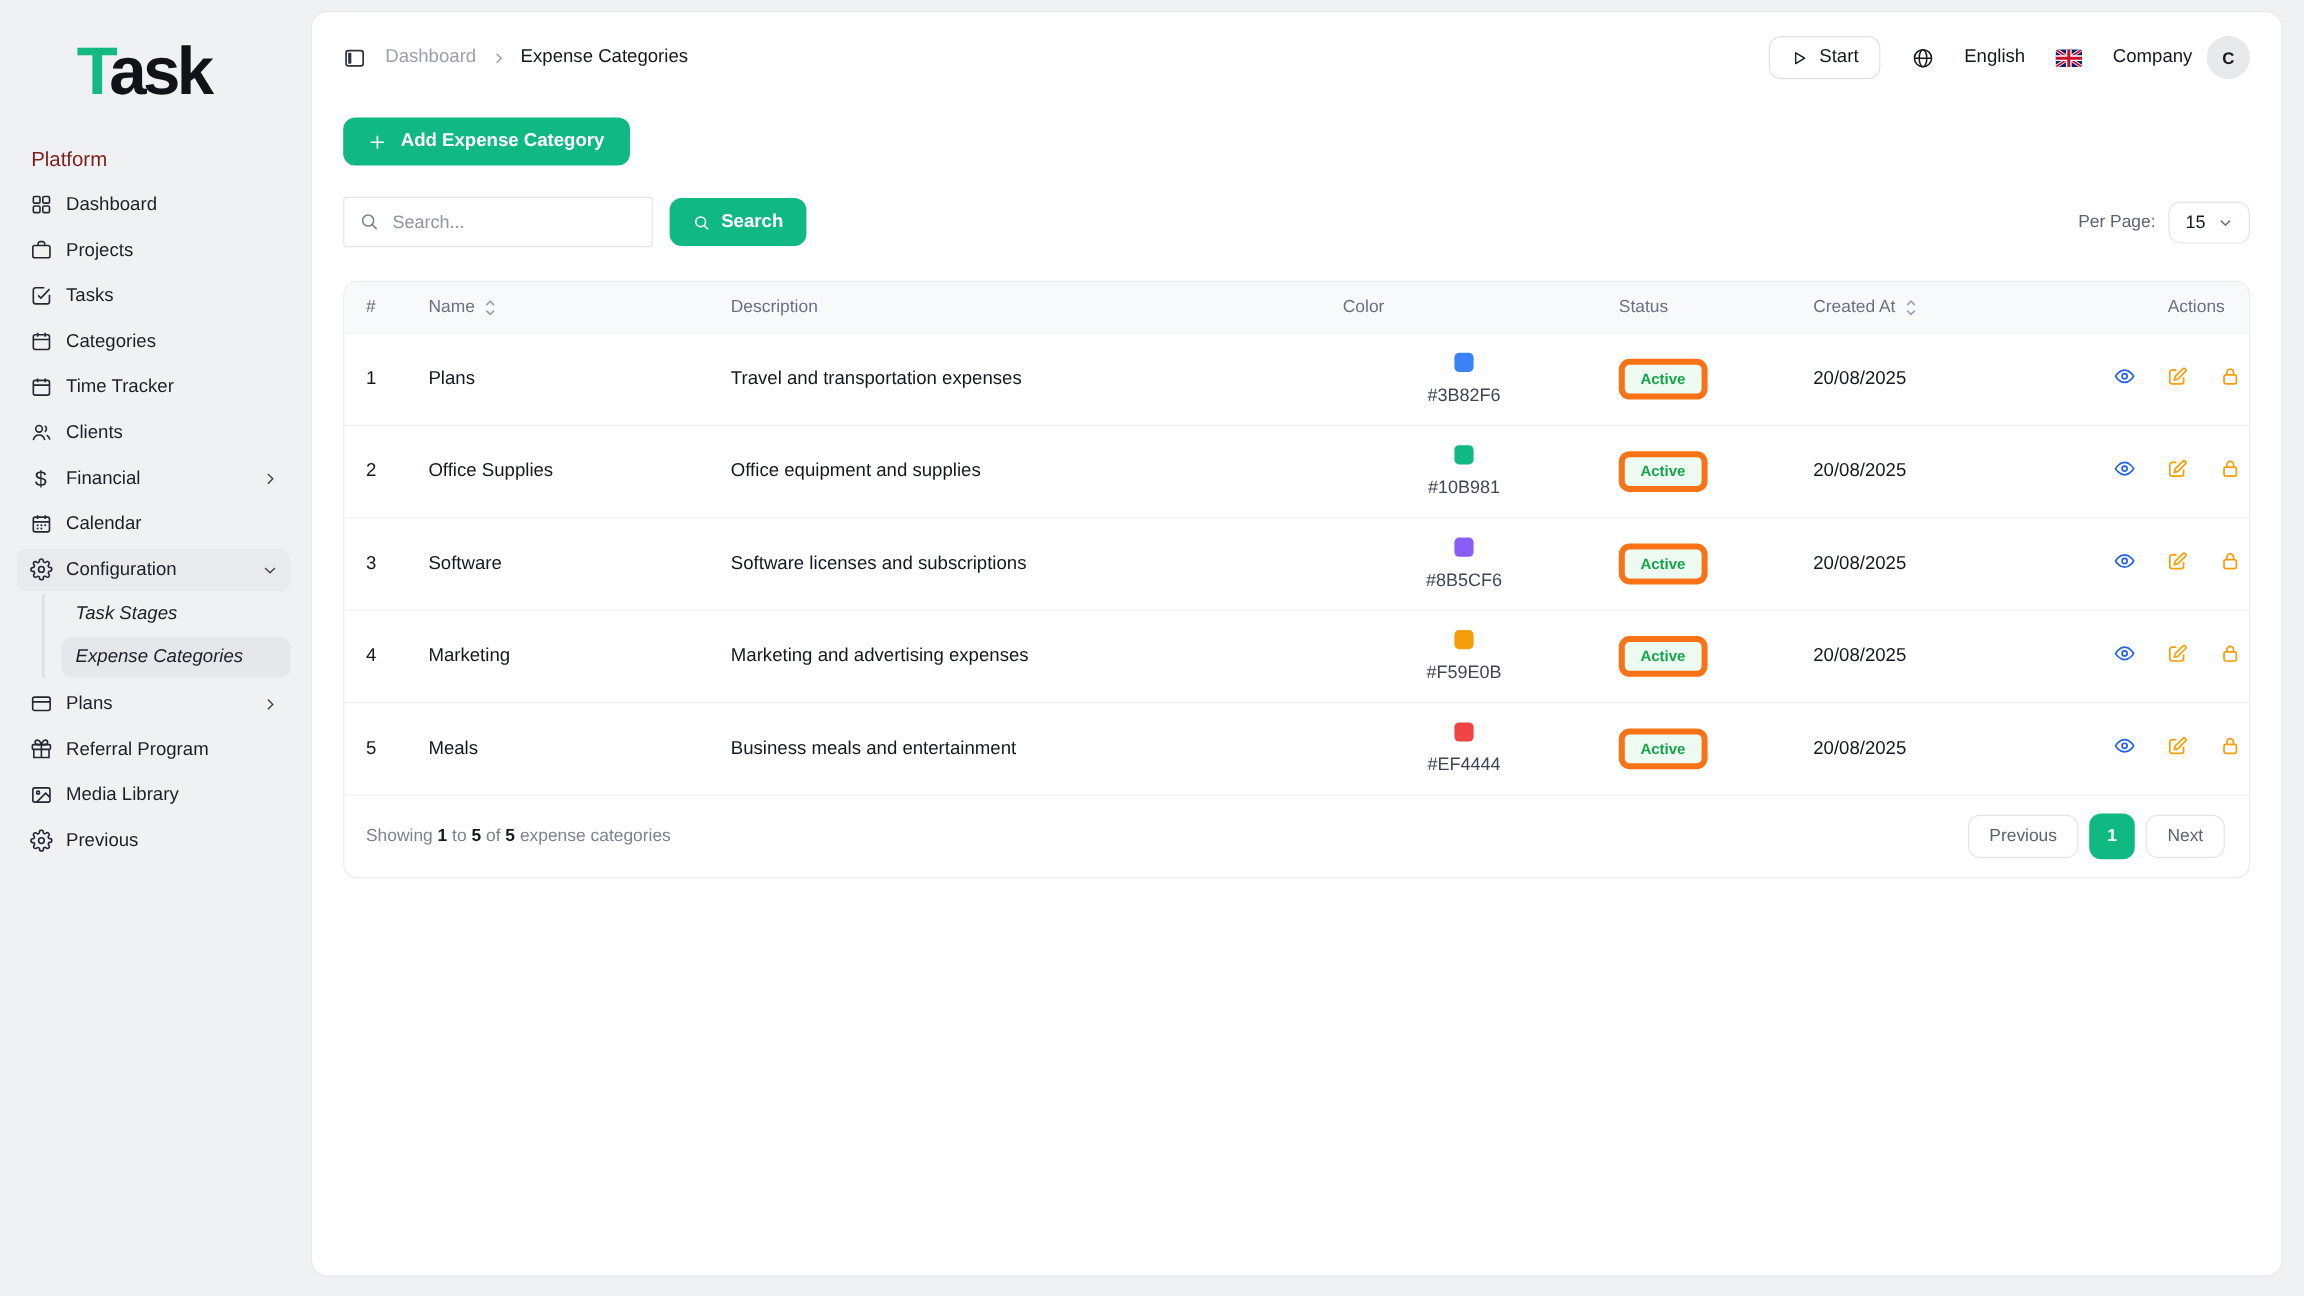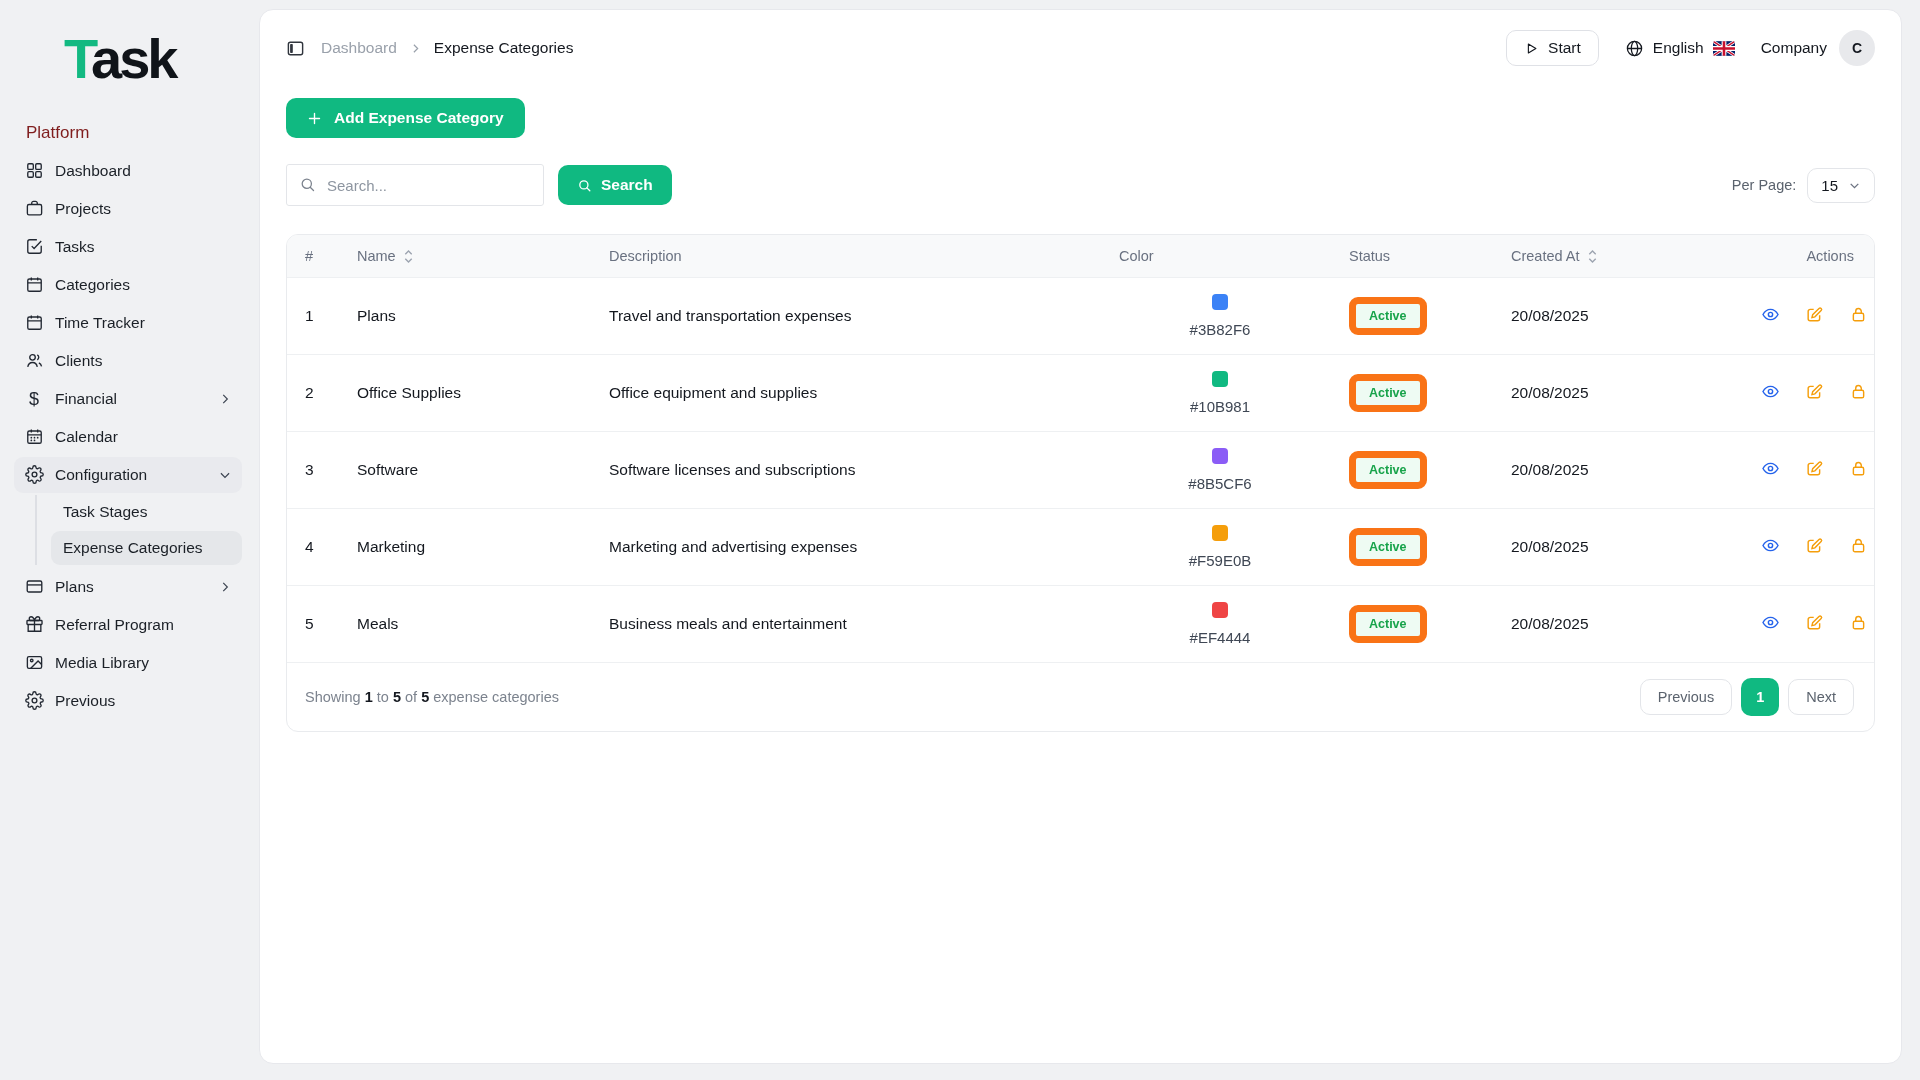--- a/index.html
+++ b/index.html
@@ -17,40 +17,40 @@
   .nav { list-style:none; }
   .nav-item { display:flex; align-items:center; gap:11px; padding:8px 10px; margin-bottom:2px;
     border-radius:9px; font-size:15.5px; font-weight:500; color:#1b2027; cursor:pointer; }
   .nav-item.active { background:#e9eaee; }
   .nav-item .nicon { width:20px; height:20px; flex:0 0 20px; display:flex; align-items:center; justify-content:center; color:#222832; }
   .nav-item .nicon svg { width:19px; height:19px; }
   .nav-item .chev { margin-left:auto; color:#3b4350; display:flex; }
   .nav-item .chev svg { width:14px; height:14px; }
   .dollar-glyph { font-size:18px; font-weight:500; line-height:1; }
   .subnav { list-style:none; margin:2px 0 4px 21px; padding-left:14px; border-left:2px solid #dddfe4; }
-  .subnav-item { padding:8px 12px; margin-bottom:2px; border-radius:9px; font-size:15.5px; font-weight:500; color:#1b2027; cursor:pointer; }
+  .subnav-item { padding:8px 12px; margin-bottom:2px; border-radius:9px; font-size:15.5px; font-weight:500; color:#1b2027; cursor:pointer;font-style:italic; }
   .subnav-item.active { background:#e5e7ea; }
 
   
   .main { flex:1; margin:9px 18px 16px 3px; background:#ffffff; border:1px solid #e7e8ec;
     border-radius:14px; display:flex; flex-direction:column; overflow:hidden; }
 
   .topbar { display:flex; align-items:center; padding:20px 26px 10px 26px; }
   .crumb-toggle { display:flex; align-items:center; color:#30353d; cursor:pointer; margin-right:16px; }
   .crumb-toggle svg { width:19px; height:19px; }
   .breadcrumb { display:flex; align-items:center; gap:12px; font-size:15.5px; }
   .crumb-root { color:#9aa1ab; cursor:pointer; }
   .crumb-sep { color:#9aa1ab; display:flex; }
   .crumb-sep svg { width:13px; height:13px; }
   .crumb-current { color:#14181f; font-weight:500; }
   .topbar-right { margin-left:auto; display:flex; align-items:center; gap:26px; }
   .start-btn { display:flex; align-items:center; gap:9px; padding:8px 17px; background:#fff;
     border:1px solid #dfe1e6; border-radius:10px; font-size:15.5px; font-weight:500; color:#14181f; cursor:pointer; }
   .start-btn svg { width:15px; height:15px; }
-  .lang { display:flex; align-items:center; gap:9px; font-size:15.5px; font-weight:500; color:#14181f; cursor:pointer; }
+  .lang { display:flex; align-items:center; gap:25px; font-size:15.5px; font-weight:500; color:#14181f; cursor:pointer; }
   .lang svg.globe { width:19px; height:19px; }
   .flag { width:22px; height:15px; border-radius:2.5px; overflow:hidden; display:block; }
   .account { display:flex; align-items:center; gap:12px; cursor:pointer; }
   .company-name { font-size:15.5px; font-weight:500; color:#14181f; }
   .avatar { width:36px; height:36px; border-radius:50%; background:#e8e9ec; display:flex; align-items:center;
     justify-content:center; font-size:14px; font-weight:600; color:#14181f; }
 
   .title-row { display:flex; align-items:center; justify-content:space-between; padding:22px 26px 0 26px; }
   .page-title { font-size:25px; font-weight:700; letter-spacing:-0.3px; color:#0e1217; }
   .add-btn { display:flex; align-items:center; gap:12px; padding:11px 21px; background:#10b981; border:none;
@@ -83,21 +83,21 @@
   th.sortable { cursor:pointer; }
   th .sort svg { width:11px; height:15px; color:#9ca3af; display:block; }
   th.col-actions, td.cell-actions { text-align:right; padding-right:20px; }
   tbody td { border-top:1px solid #eef0f2; padding:16px 14px; font-size:15.5px; color:#14181f; vertical-align:middle; }
   tbody td:first-child { padding-left:18px; }
   td.cell-name { font-weight:500; }
   .color-cell { display:flex; align-items:center; gap:11px;flex-direction:column; }
   .swatch { width:16px; height:16px; border-radius:4px; flex:0 0 16px; }
   .hexcode { color:#3f4754; font-size:15px; }
   .badge { display:inline-block; padding:5px 13px; border-radius:9px; background:#eefbf3;
-    border:7px solid #f97316; color:#17a34a; font-size:12.5px; font-weight:600; }
+    border:5px solid #f97316; color:#17a34a; font-size:12.5px; font-weight:600; }
   .actions { display:inline-flex; align-items:center; gap:25px; }
   .icon-btn { background:none; border:none; padding:0; cursor:pointer; display:inline-flex; }
   .icon-btn svg { width:19px; height:19px; }
   .icon-btn.view { color:#2563eb; }
   .icon-btn.edit { color:#f59e0b; }
   .icon-btn.lock { color:#f59e0b; }
 
   .table-footer { display:flex; align-items:center; justify-content:space-between;
     padding:15px 20px 15px 18px; border-top:1px solid #eef0f2; }
   .summary { font-size:14.5px; color:#7c838e; }

